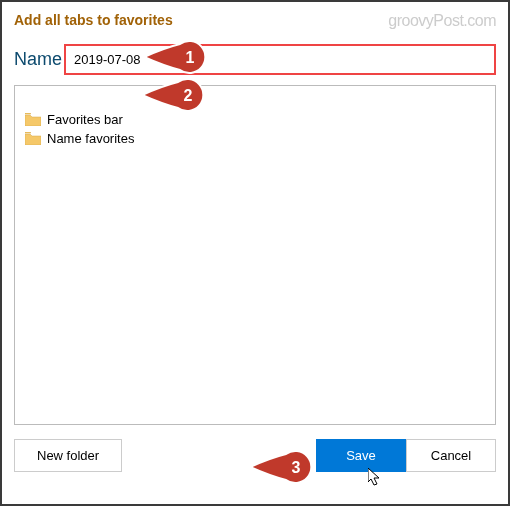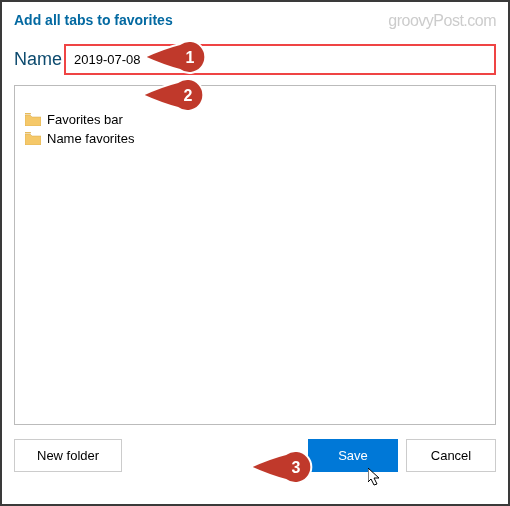--- a/index.html
+++ b/index.html
@@ -22,21 +22,21 @@
     }
     .header {
       display: flex;
       justify-content: space-between;
       align-items: flex-start;
       margin-bottom: 14px;
     }
     .title {
       font-weight: 600;
       font-size: 14px;
-      color: #0369a1;
+      color: #a16207;
     }
     .watermark {
       font-size: 16px;
       color: #ccc;
       font-weight: 400;
       letter-spacing: -0.5px;
     }
     .name-row {
       display: flex;
       align-items: center;
@@ -93,21 +93,20 @@
       cursor: pointer;
       min-width: 90px;
     }
     .btn-primary {
       background: #0078d7;
       border-color: #0078d7;
       color: #fff;
     }
     .right-buttons {
       display: flex;
-      gap: 8px;
       align-items: center;
     }
     .annotation {
       position: absolute;
       pointer-events: none;
     }
     .bubble {
       fill: #c0392b;
       stroke: #fff;
       stroke-width: 2;

